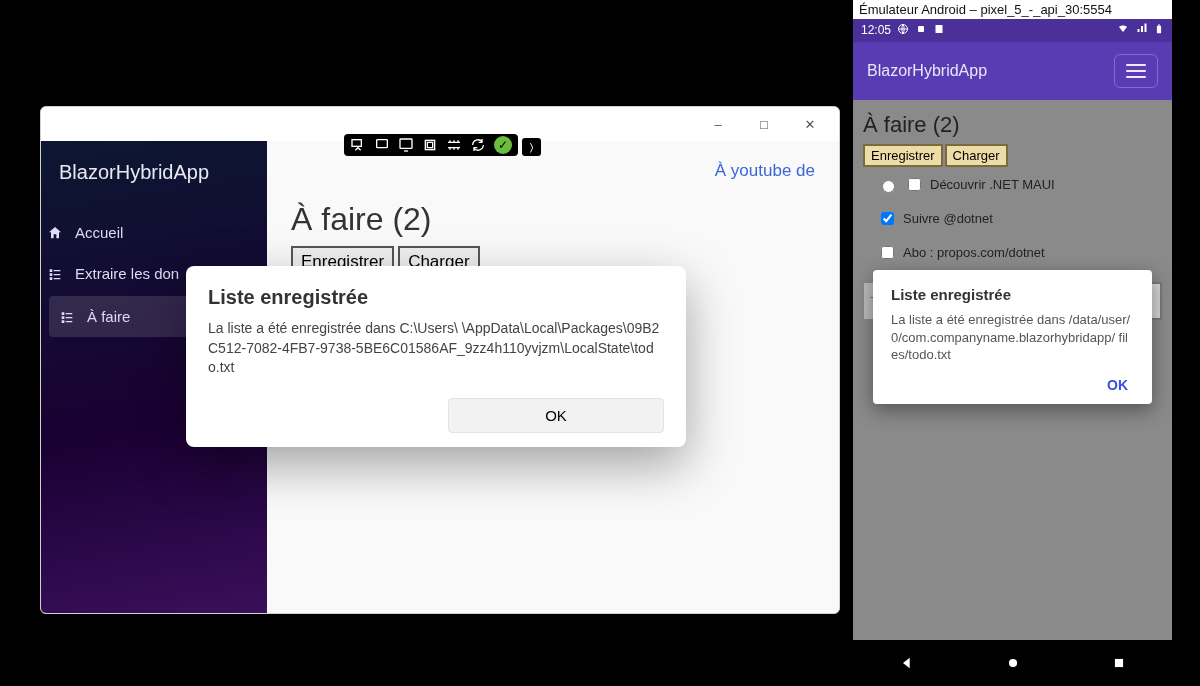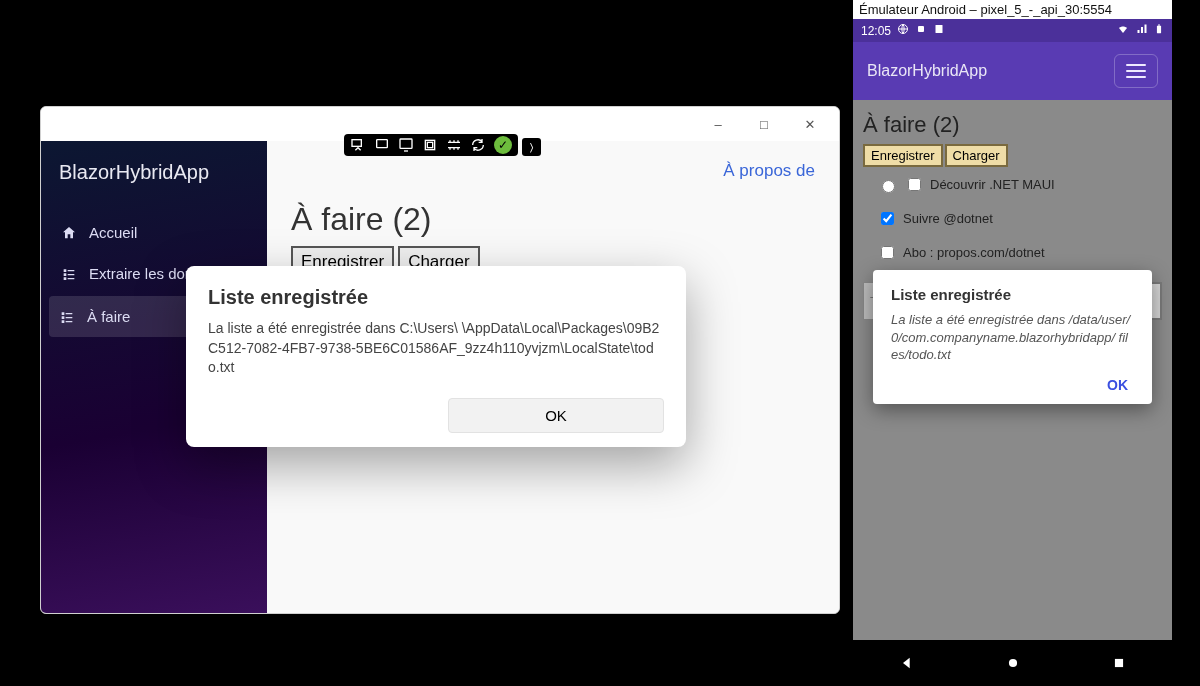--- a/index.html
+++ b/index.html
@@ -53,21 +53,21 @@
     padding-top:0;
   }
   .app-brand {
     padding:20px 18px 28px 18px;
     font-size:20px;
   }
   .nav-item {
     display:flex;
     align-items:center;
     gap:12px;
-    padding:12px 20px;
+    padding:12px 6px;
     color:#dcdcf3;
     font-size:15px;
   }
   .nav-item.active {
     background:rgba(255,255,255,.13);
     border-radius:4px;
     margin:2px 8px;
     padding-left:10px;
     align-items:center;
   }
@@ -203,21 +203,21 @@
   }
   .emu-status {
     background:#4b309a;
     color:#fff;
     display:flex;
     justify-content:space-between;
     align-items:center;
     font-size:12px;
     padding:3px 8px;
   }
-  .emu-status .icons { display:flex;gap:6px;align-items:center; }
+  .emu-status .icons { display:flex;gap:6px;align-items:flex-start; }
   .emu-navbar {
     background:#593bb3;
     display:flex;
     justify-content:space-between;
     align-items:center;
     padding:12px 14px;
   }
   .emu-navbar .brand { color:#e9e6f6; font-size:16px; }
   .hamburger {
     width:44px;height:34px;border:1px solid rgba(255,255,255,.25);border-radius:6px;
@@ -282,21 +282,20 @@
     margin:0 0 8px 0;
     font-size:15px;
     font-weight:700;
   }
   .emu-dialog p {
     margin:0 0 12px 0;
     font-size:13px;
     color:#555;
     line-height:1.35;
     word-break:break-all;
-    font-style:italic;
   }
   .emu-dialog-actions { display:flex;justify-content:flex-end; }
   .emu-ok {
     color:#3a4fe0;
     font-weight:600;
     background:none;
     border:none;
     font-size:14px;
     cursor:pointer;
   }
@@ -349,21 +348,21 @@
         <span class="nav-icon">
           <svg width="16" height="16" viewBox="0 0 24 24" fill="currentColor">
               <path d="M4 5h4v4H4zM10 6h10v2H10zM4 11h4v4H4zM10 12h10v2H10zM4 17h4v4H4zM10 18h10v2H10z"></path>
             </svg>
         </span>
         <span>À faire</span>
       </div>
     </div>
 
     <div class="win-main">
-      <div class="about-link">À propos de</div>
+      <div class="about-link">À youtube de</div>
       <div class="page-title">À faire (2)</div>
       <div class="btn-row">
         <button class="plain-btn">Enregistrer</button>
         <button class="plain-btn">Charger</button>
       </div>
     </div>
   </div>
 </div>
 
 <div class="debug-toolbar">

